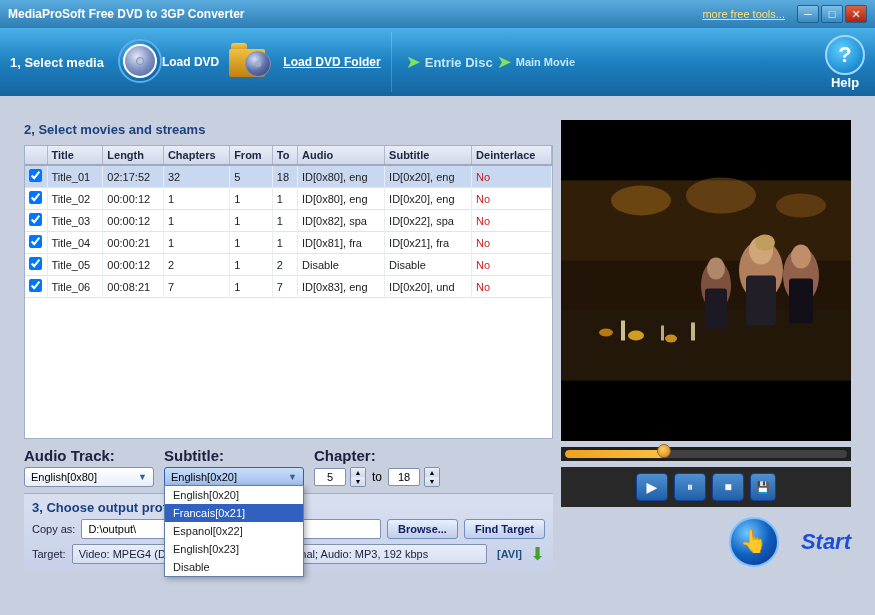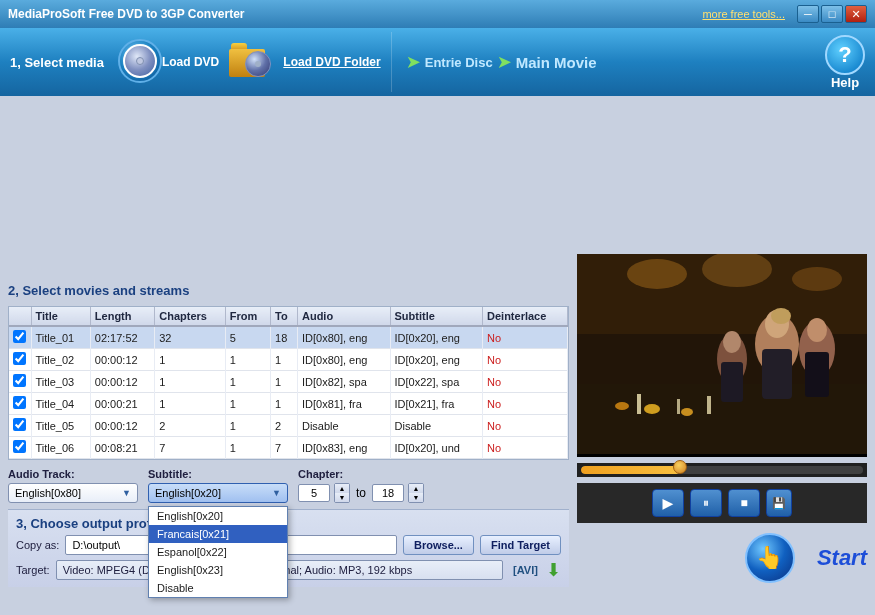--- a/index.html
+++ b/index.html
@@ -193,24 +193,23 @@
       align-items: center;
       justify-content: center;
       color: white;
       font-size: 22px;
       font-weight: bold;
     }
 
     
     #main {
       display: flex;
-      padding: 8px;
+      padding: 24px;
       gap: 8px;
       height: calc(615px - 28px - 88px);
-      align-items: flex-end;
     }
 
     
     #left-panel {
       flex: 1;
       display: flex;
       flex-direction: column;
       gap: 6px;
     }
 
@@ -268,21 +267,21 @@
       align-items: flex-start;
       margin-top: 2px;
     }
     .ctrl-group {
       display: flex;
       flex-direction: column;
       gap: 3px;
     }
     .ctrl-label {
       color: #202040;
-      font-size: 11px;
+      font-size: 15px;
       font-weight: bold;
     }
     .ctrl-select {
       border: 1px solid #8090b0;
       border-radius: 3px;
       background: linear-gradient(to bottom, #ffffff, #e8eef8);
       padding: 3px 6px;
       font-size: 11px;
       cursor: pointer;
       position: relative;
@@ -569,21 +568,21 @@
     <span style="white-space:nowrap;">Load DVD Folder</span>
   </div>
 
   <div class="toolbar-sep"></div>
 
   <div class="arrows-section">
     <div class="arrows-row">
       <span class="arrow-right">➤</span>
       <span style="color:#c0e8ff;font-size:13px;font-weight:bold;text-align:right;">Entrie Disc</span>
       <span class="arrow-right">➤</span>
-      <span style="color:#c0e8ff;font-size:15px;font-weight:bold;">Main Movie</span>
+      <span style="color:#c0e8ff;font-size:11px;font-weight:bold;">Main Movie</span>
     </div>
   </div>
 
   <div class="help-btn" style="margin-left:auto;">
     <div class="help-circle">?</div>
     <span>Help</span>
   </div>
 </div>
 
 <div id="main">

